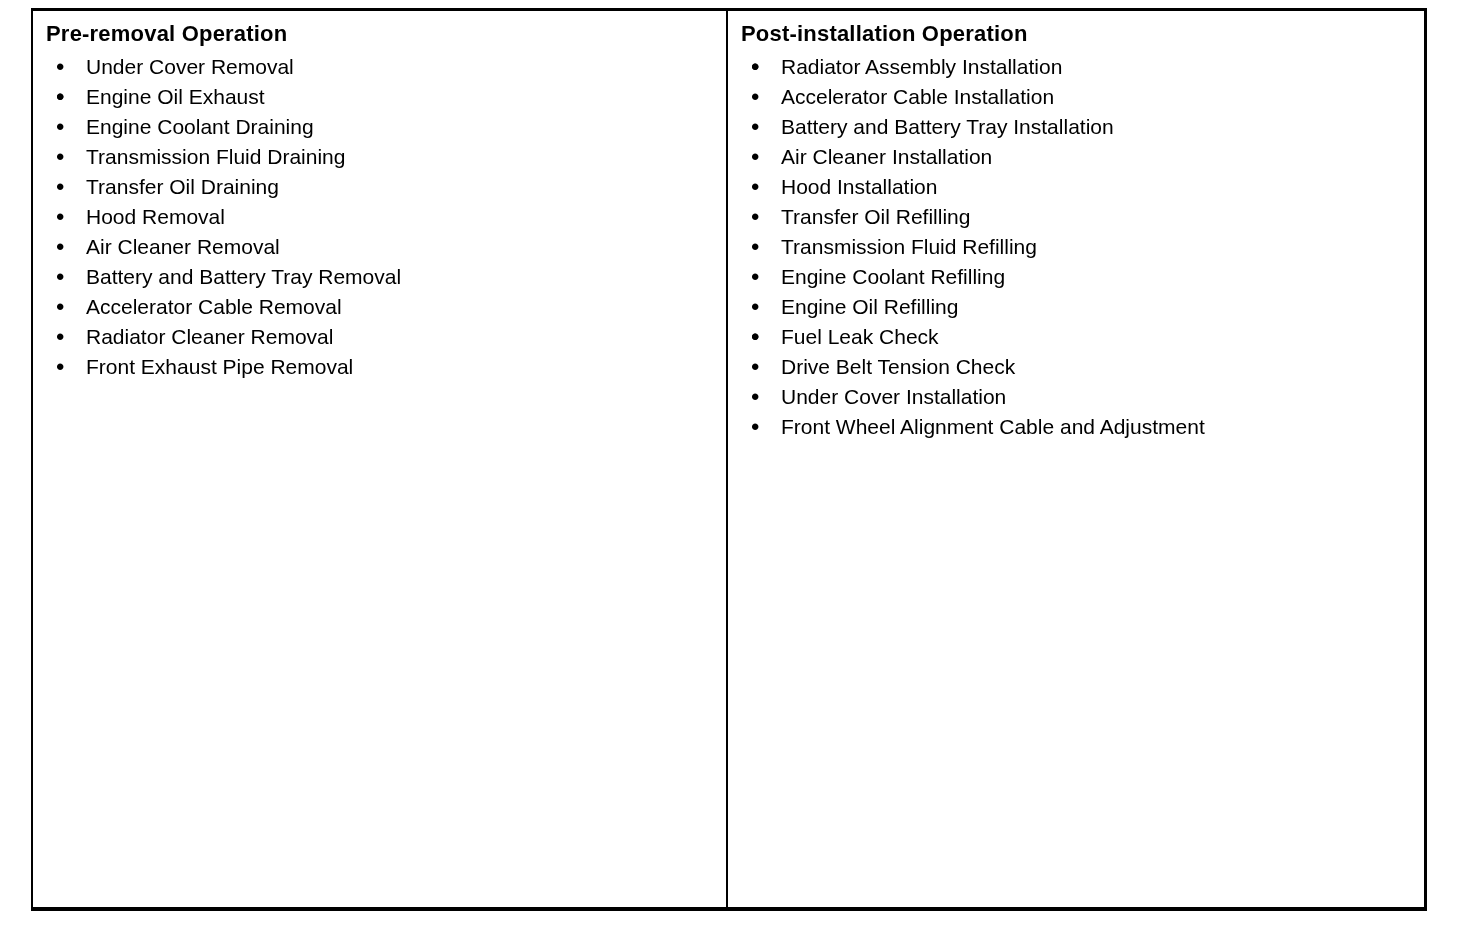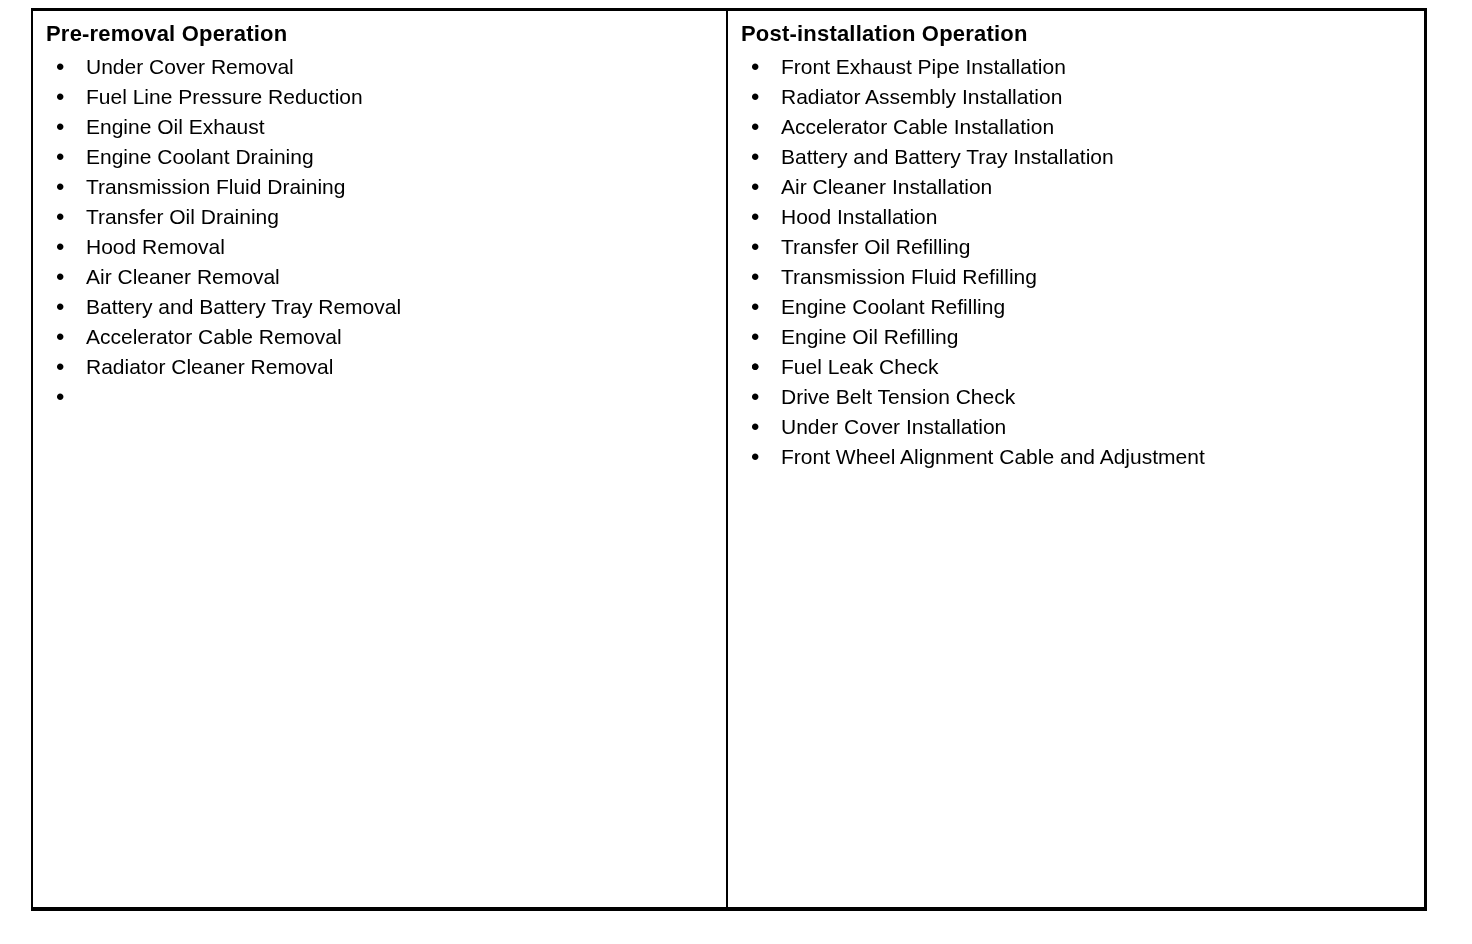--- a/index.html
+++ b/index.html
@@ -69,37 +69,37 @@
     }
   </style>
 </head>
 <body>
 
 <div class="operations-table">
   <div class="op-column left">
     <h2 class="op-title">Pre-removal Operation</h2>
     <ul class="op-list">
         <li class="op-item"><span class="bullet">•</span><span>Under Cover Removal</span></li>
-        <li class="op-item"><span class="bullet">•</span><span>Fuel Line Pressure Reduction</span></li>
+        <li class="op-item"><span class="bullet">•</span></li>
         <li class="op-item"><span class="bullet">•</span><span>Engine Oil Exhaust</span></li>
         <li class="op-item"><span class="bullet">•</span><span>Engine Coolant Draining</span></li>
         <li class="op-item"><span class="bullet">•</span><span>Transmission Fluid Draining</span></li>
         <li class="op-item"><span class="bullet">•</span><span>Transfer Oil Draining</span></li>
         <li class="op-item"><span class="bullet">•</span><span>Hood Removal</span></li>
         <li class="op-item"><span class="bullet">•</span><span>Air Cleaner Removal</span></li>
         <li class="op-item"><span class="bullet">•</span><span>Battery and Battery Tray Removal</span></li>
         <li class="op-item"><span class="bullet">•</span><span>Accelerator Cable Removal</span></li>
         <li class="op-item"><span class="bullet">•</span><span>Radiator Cleaner Removal</span></li>
-        <li class="op-item"><span class="bullet">•</span></li>
+        <li class="op-item"><span class="bullet">•</span><span>Front Exhaust Pipe Removal</span></li>
       </ul>
   </div>
   <div class="op-column right">
     <h2 class="op-title">Post-installation Operation</h2>
     <ul class="op-list">
-        <li class="op-item"><span class="bullet">•</span><span>Front Exhaust Pipe Installation</span></li>
+        <li class="op-item"><span class="bullet">•</span></li>
         <li class="op-item"><span class="bullet">•</span><span>Radiator Assembly Installation</span></li>
         <li class="op-item"><span class="bullet">•</span><span>Accelerator Cable Installation</span></li>
         <li class="op-item"><span class="bullet">•</span><span>Battery and Battery Tray Installation</span></li>
         <li class="op-item"><span class="bullet">•</span><span>Air Cleaner Installation</span></li>
         <li class="op-item"><span class="bullet">•</span><span>Hood Installation</span></li>
         <li class="op-item"><span class="bullet">•</span><span>Transfer Oil Refilling</span></li>
         <li class="op-item"><span class="bullet">•</span><span>Transmission Fluid Refilling</span></li>
         <li class="op-item"><span class="bullet">•</span><span>Engine Coolant Refilling</span></li>
         <li class="op-item"><span class="bullet">•</span><span>Engine Oil Refilling</span></li>
         <li class="op-item"><span class="bullet">•</span></li>

